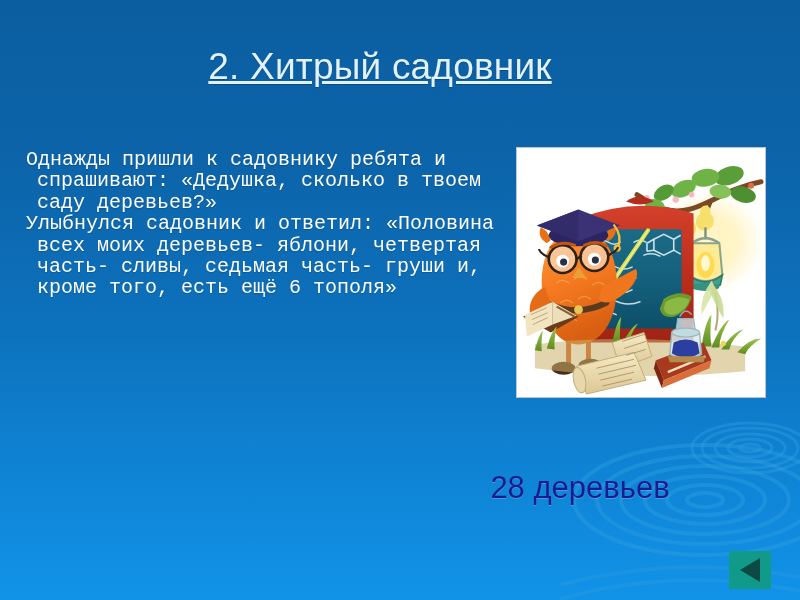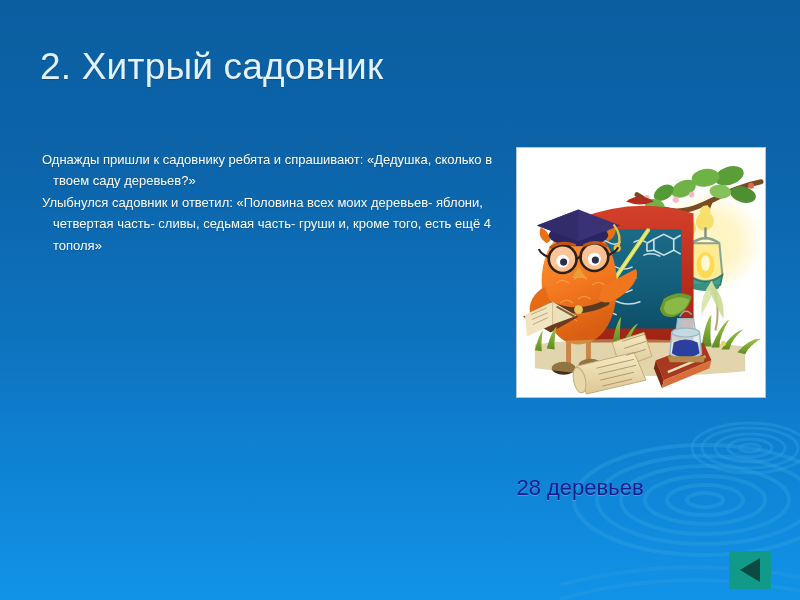--- a/index.html
+++ b/index.html
@@ -17,44 +17,45 @@
         #1193e8 100%);
   }
 
   
   .ripples { position:absolute; inset:0; pointer-events:none; }
   .ripple-svg { position:absolute; }
 
   
   #title {
     position:absolute; left:40px; top:44px; width:720px;
-    text-align:left; padding-right:40px;
+    text-align:center; padding-right:40px;
     font-size:37px; line-height:46px; font-weight:400;
     color:#e3f1fb; letter-spacing:0.2px;
     text-shadow:0 1px 1px rgba(0,0,0,.20);
     white-space:nowrap;
+    text-decoration:underline;
   }
 
   
   #body-text {
-    position:absolute; left:20px; top:149px; width:500px;
-    font-size:13px; line-height:21.4px; color:#ffffff;
+    position:absolute; left:4px; top:149px; width:500px;
+    font-size:20px; line-height:21.4px; color:#ffffff;font-family:Liberation Mono, monospace;
   }
   #body-text p {
     margin:0 0 0 0;
     padding-left:33px;
     text-indent:-11px;
     text-shadow:0 1px 1px rgba(0,0,0,.18);
   }
 
   
   #answer {
     position:absolute; left:430px; top:468px; width:300px;
     text-align:center;
-    font-size:22px; line-height:40px; font-weight:400;
+    font-size:31px; line-height:40px; font-weight:400;
     color:#1b1b8f;
     text-shadow:0 1px 0 rgba(255,255,255,.20);
     white-space:nowrap;
   }
 
   
   #picture {
     position:absolute; left:516px; top:147px; width:250px; height:251px;
     background:#ffffff;
     border:1px solid #b9c6cf;
@@ -108,21 +109,21 @@
         <path d="M0 40 Q 120 8 250 34" stroke-width="4"></path>
         <path d="M0 54 Q 120 20 250 48" stroke-width="4"></path>
       </g>
     </svg>
   </div>
 
   <div id="title">2. Хитрый садовник</div>
 
   <div id="body-text">
     <p>Однажды пришли к садовнику ребята и спрашивают: «Дедушка, сколько в твоем саду деревьев?»</p>
-    <p>Улыбнулся садовник и ответил: «Половина всех моих деревьев- яблони, четвертая часть- сливы, седьмая часть- груши и, кроме того, есть ещё 4 тополя»</p>
+    <p>Улыбнулся садовник и ответил: «Половина всех моих деревьев- яблони, четвертая часть- сливы, седьмая часть- груши и, кроме того, есть ещё 6 тополя»</p>
   </div>
 
   <div id="picture">
     <svg viewBox="0 0 250 251" xmlns="http://www.w3.org/2000/svg">
       <defs>
         <radialGradient id="glow" cx="50%" cy="50%" r="50%">
           <stop offset="0%" stop-color="#fff6c8" stop-opacity="0.95"></stop>
           <stop offset="55%" stop-color="#ffe98a" stop-opacity="0.45"></stop>
           <stop offset="100%" stop-color="#ffe98a" stop-opacity="0"></stop>
         </radialGradient>

